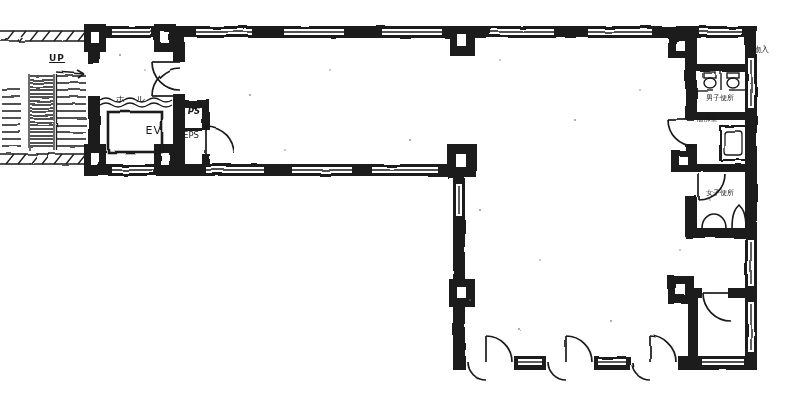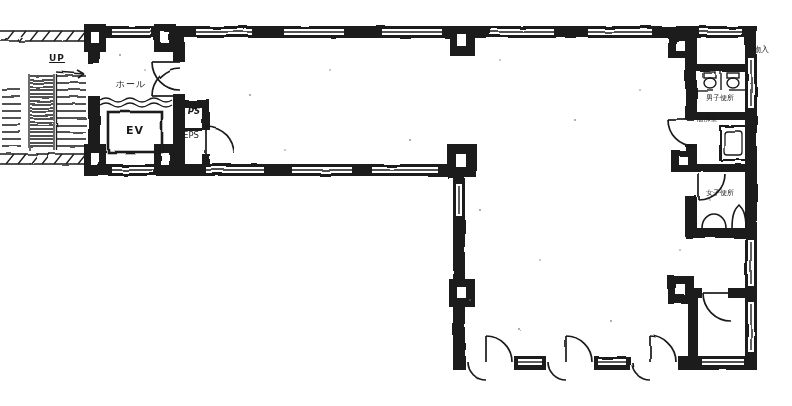--- a/index.html
+++ b/index.html
@@ -4,22 +4,22 @@
 <style>
   html,body{margin:0;padding:0;background:#ffffff;}
   #canvas{
     position:relative;width:792px;height:406px;background:#ffffff;
     font-family:"DejaVu Sans",sans-serif;color:#1a1a1a;overflow:hidden;
   }
   #plan-svg{position:absolute;left:0;top:0;}
   .lbl{position:absolute;color:#1a1a1a;text-align:center;line-height:1;
        font-family:"DejaVu Sans",sans-serif;white-space:nowrap;}
   .lbl-up{left:40px;top:54px;width:34px;font-size:9px;font-weight:bold;letter-spacing:1px;text-decoration:underline;}
-  .lbl-hall{left:102px;top:80px;width:58px;font-size:9px;letter-spacing:1px;}
-  .lbl-ev{left:108px;top:125px;width:54px;font-size:11px;font-weight:bold;letter-spacing:1px;}
+  .lbl-hall{left:102px;top:95px;width:58px;font-size:9px;letter-spacing:1px;}
+  .lbl-ev{left:108px;top:125px;width:54px;font-size:11px;font-weight:normal;letter-spacing:1px;text-align:right;}
   .lbl-ps{left:184px;top:107px;width:20px;font-size:8.5px;font-weight:bold;font-style:italic;}
   .lbl-eps{left:178px;top:131px;width:26px;font-size:8.5px;font-weight:normal;}
   .lbl-storage{left:737px;top:46px;width:48px;font-size:8px;}
   .lbl-womens{left:694px;top:95px;width:52px;font-size:7px;}
   .lbl-kitchen{left:693px;top:116px;width:28px;font-size:7px;}
   .lbl-mens{left:694px;top:190px;width:52px;font-size:7px;}
 </style>
 </head>
 <body>
 

